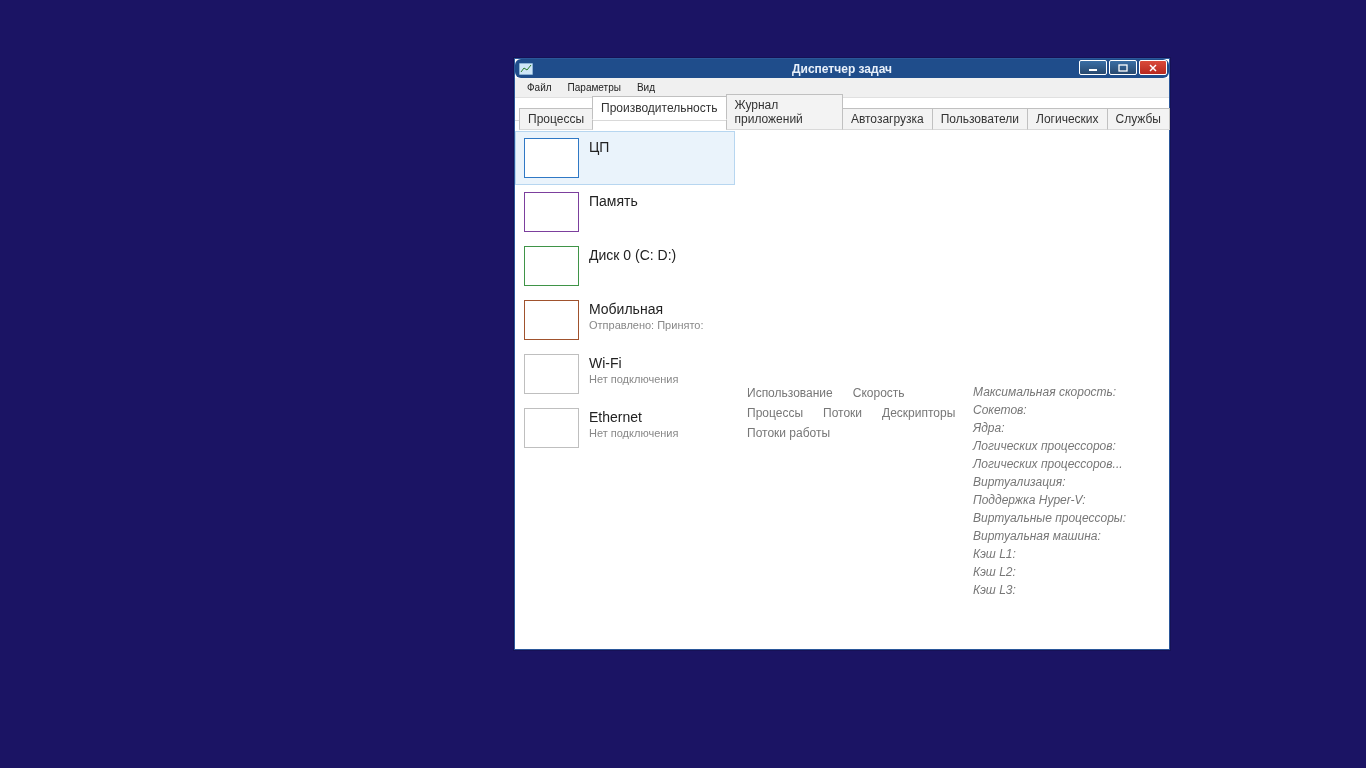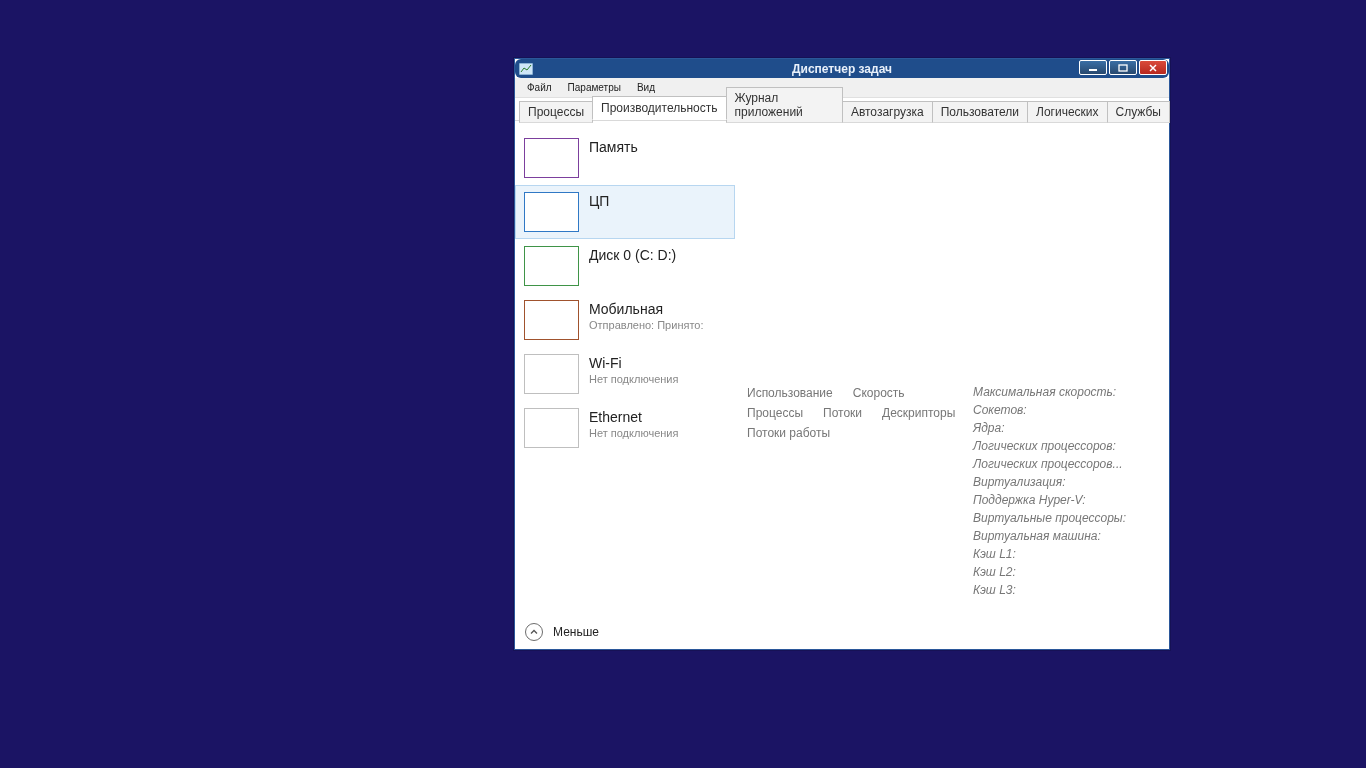--- a/index.html
+++ b/index.html
@@ -82,21 +82,21 @@
     padding-left: 4px;
     font-size: 12px;
     color: #333;
   }
   .tab {
     padding: 3px 8px;
     border: 1px solid #c0c0c0;
     border-bottom: 1px solid #d9d9d9;
     background: #f3f3f3;
     position: relative;
-    top: 3px;
+    top: 10px;
     margin-right: -1px;
     cursor: default;
   }
   .tab.active {
     background: #ffffff;
     border-bottom: 1px solid #ffffff;
     top: 0;
     padding-top: 4px;
     padding-bottom: 4px;
     z-index: 2;
@@ -229,31 +229,31 @@
     <div class="tab">Пользователи</div>
     <div class="tab">Логических</div>
     <div class="tab">Службы</div>
   </div>
 
   <div class="body">
     <div class="content">
 
       <div class="sidebar">
 
-        <div class="side-item">
-          <div class="thumb memory"></div>
-          <div class="side-text">
-            <span class="side-title">Память</span>
-          </div>
-        </div>
-
         <div class="side-item selected">
           <div class="thumb cpu"></div>
           <div class="side-text">
             <span class="side-title">ЦП</span>
+          </div>
+        </div>
+
+        <div class="side-item">
+          <div class="thumb memory"></div>
+          <div class="side-text">
+            <span class="side-title">Память</span>
           </div>
         </div>
 
         <div class="side-item">
           <div class="thumb disk"></div>
           <div class="side-text">
             <span class="side-title">Диск 0 (C: D:)</span>
           </div>
         </div>
 
@@ -311,23 +311,15 @@
           <div>Виртуальные процессоры:</div>
           <div>Виртуальная машина:</div>
           <div>Кэш L1:</div>
           <div>Кэш L2:</div>
           <div>Кэш L3:</div>
         </div>
 
       </div>
     </div>
 
-    <div class="footer">
-      <span class="chevron-circle">
-        <svg width="10" height="10" viewBox="0 0 10 10">
-          <polyline points="2,6.5 5,3.5 8,6.5" fill="none" stroke="#555" stroke-width="1.3"></polyline>
-        </svg>
-      </span>
-      <span>Меньше</span>
-    </div>
   </div>
 
 </div>
 
 </body></html>

